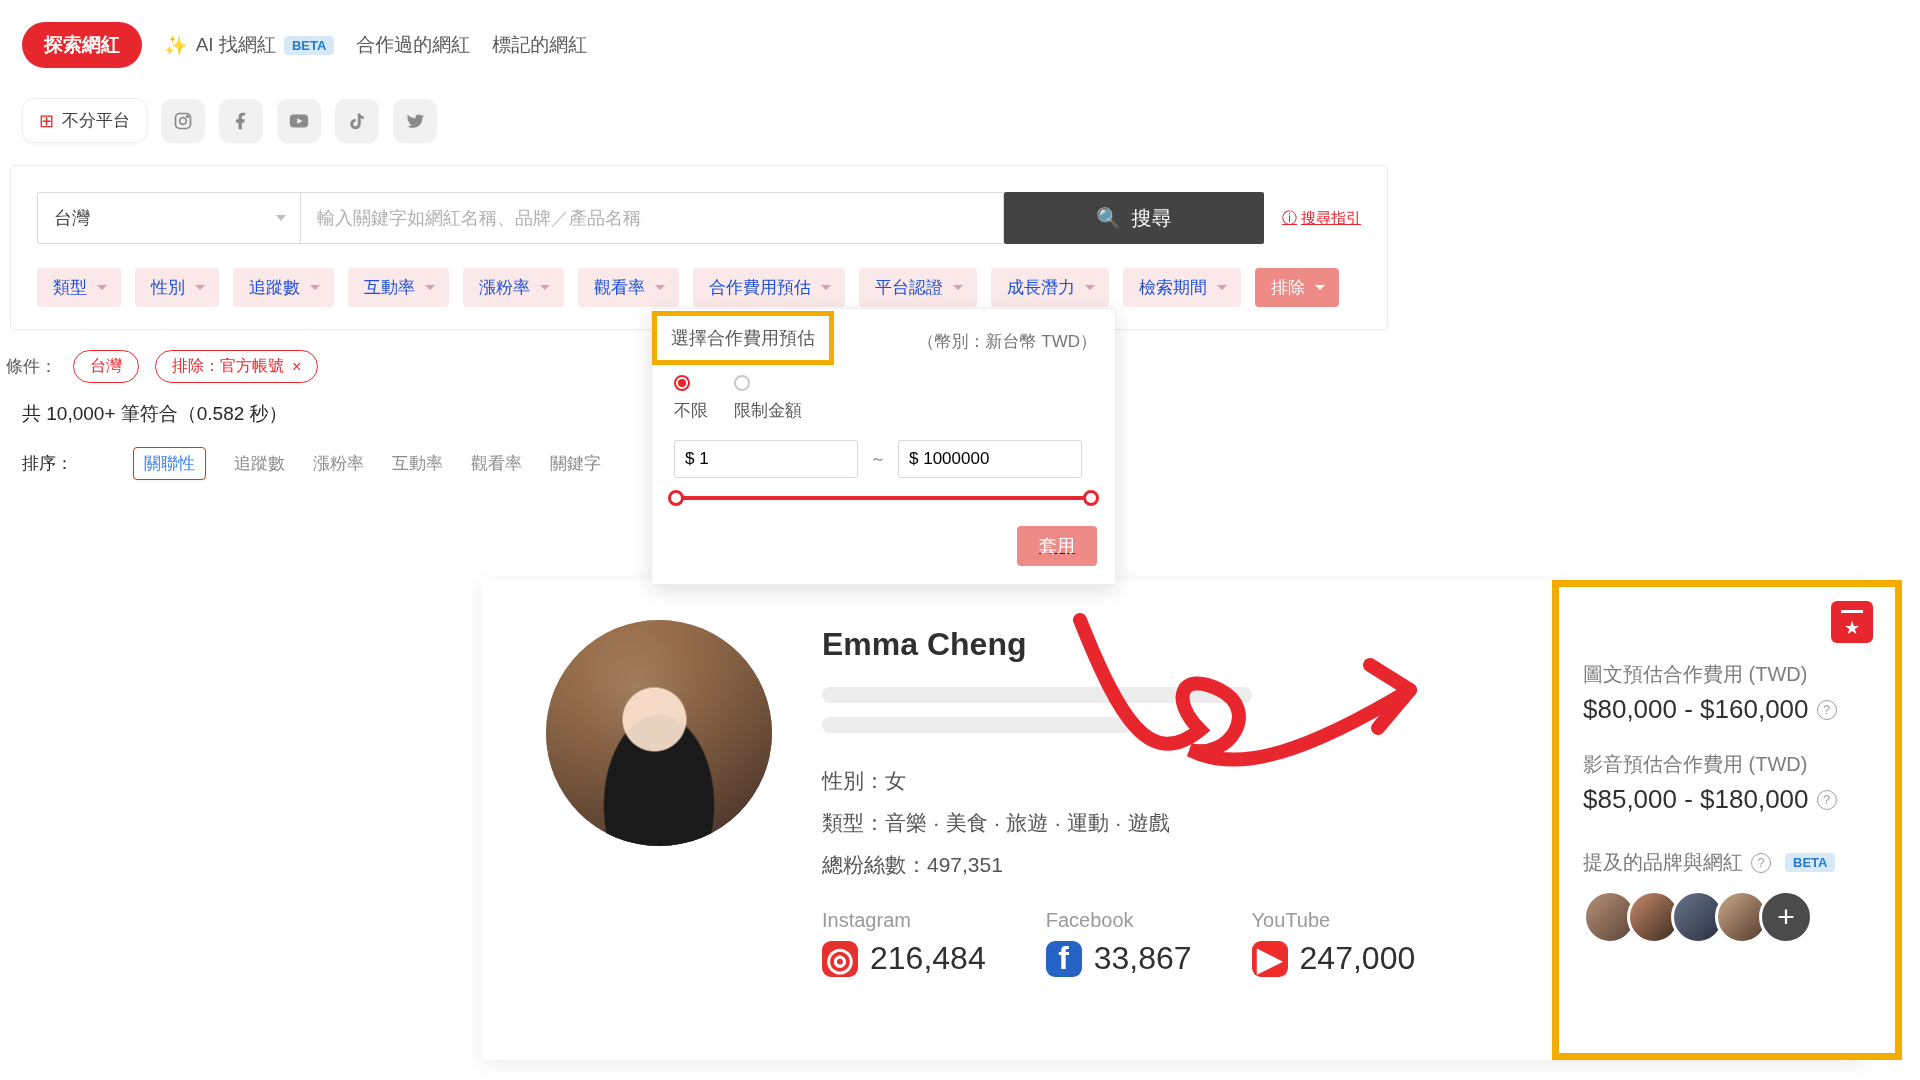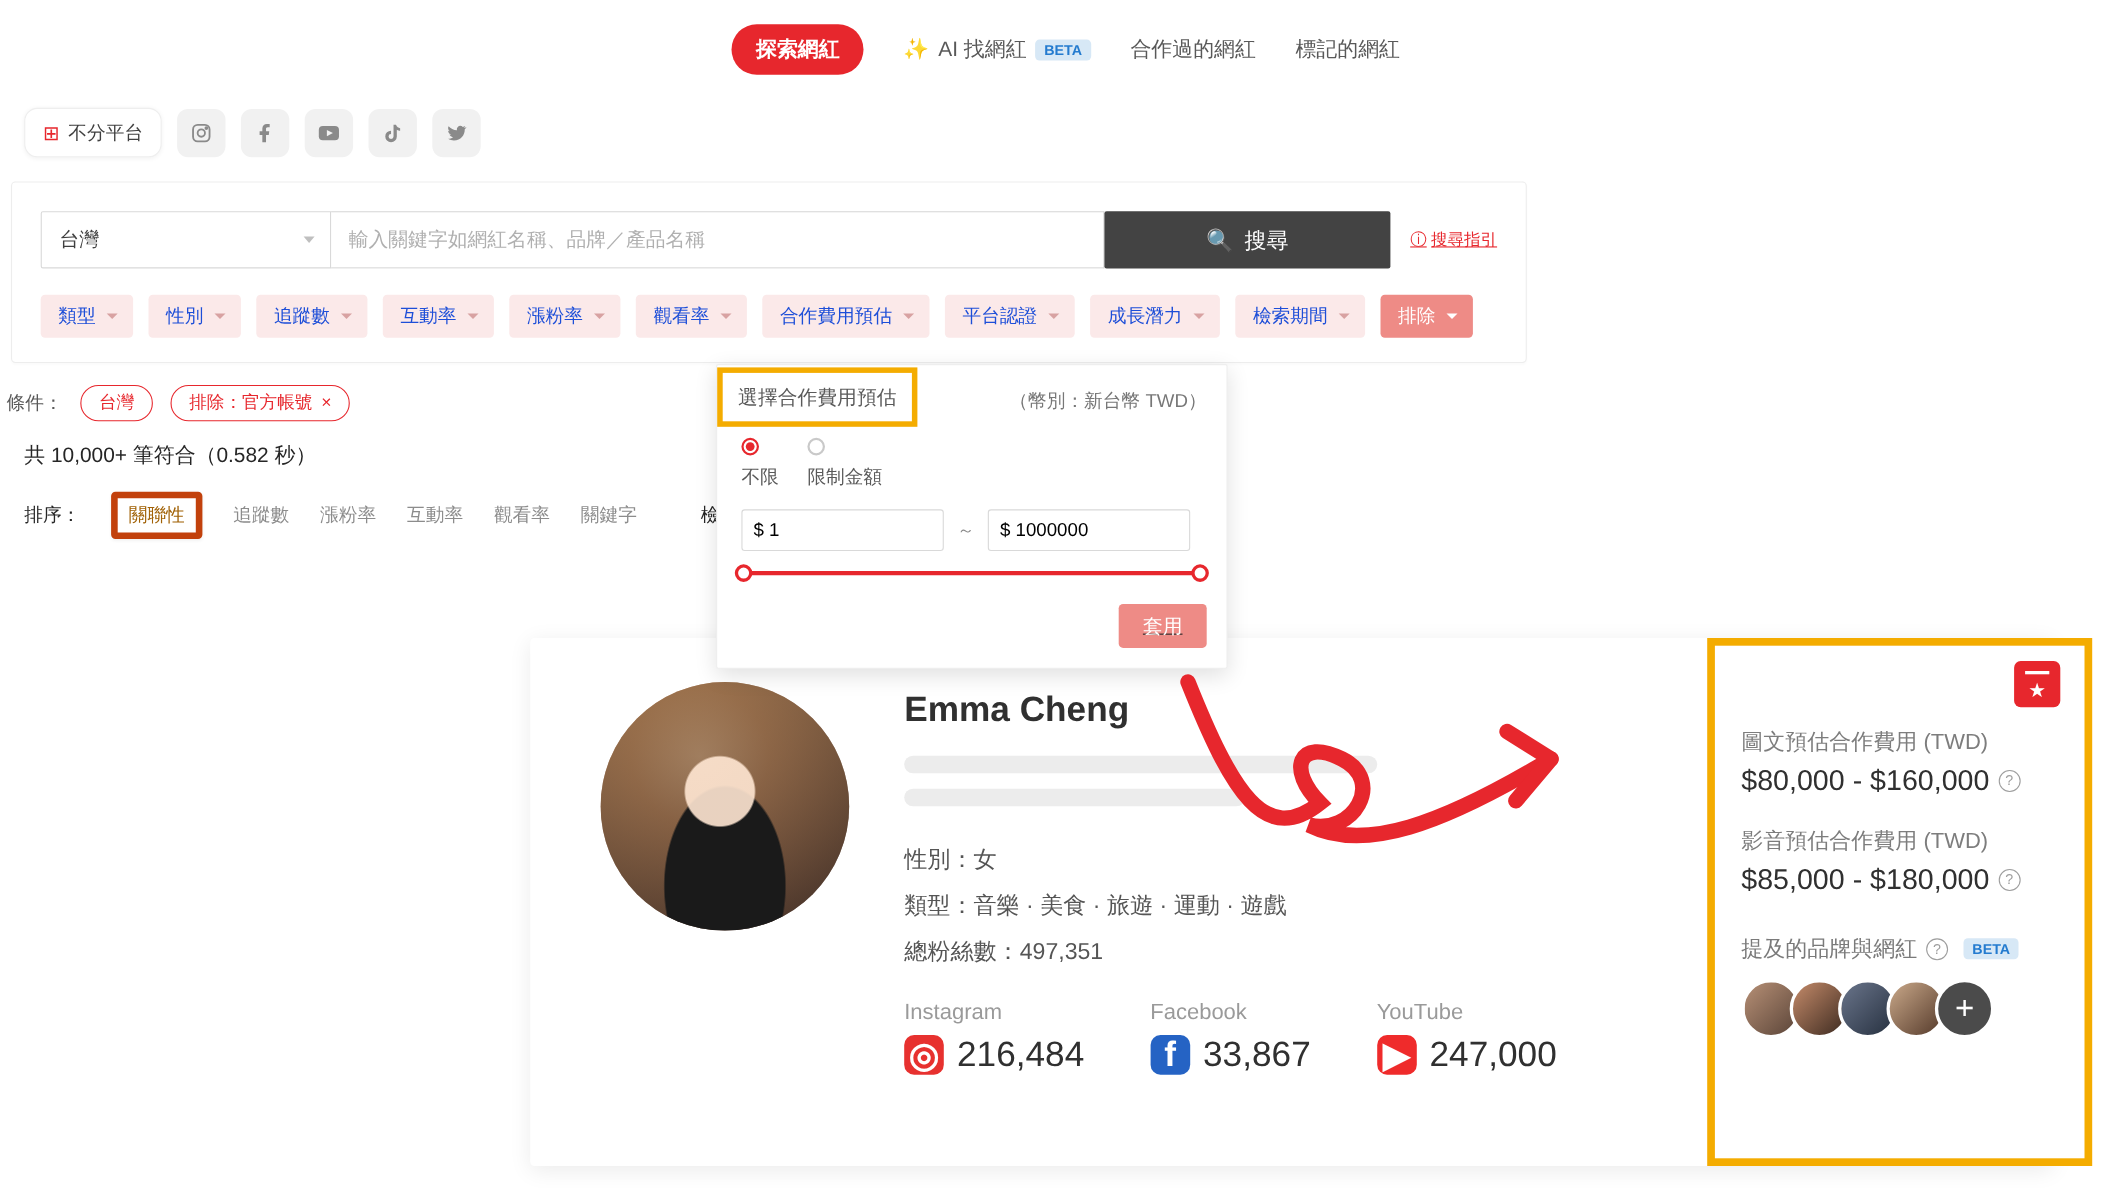--- a/index.html
+++ b/index.html
@@ -2,21 +2,21 @@
 <html><head>
 <meta charset="utf-8">
 <style>
 * { box-sizing: border-box; margin: 0; padding: 0; }
 body {
   width: 1920px; height: 1080px; background: #fff;
   font-family: -apple-system, "Helvetica Neue", "Segoe UI", "PingFang TC", "Microsoft JhengHei", sans-serif;
   color: #262626; overflow: hidden; position: relative;
 }
 
-.tabs { display: flex; align-items: center; gap: 36px; padding: 22px 4px 0 22px; justify-content: center; }
+.tabs { display: flex; align-items: center; gap: 22px; padding: 22px 4px 0 22px; }
 .tab { font-size: 19px; color: #595959; cursor: pointer; display: flex; align-items: center; gap: 8px; }
 .tab.active { background: #e7272d; color: #fff; padding: 10px 22px; border-radius: 24px; font-weight: 600; }
 .badge-beta { background: #d7e8f6; color: #247bcf; font-size: 13px; padding: 2px 8px; border-radius: 4px; font-weight: 600; }
 
 .platform-row { display: flex; align-items: center; gap: 14px; padding: 30px 0 0 22px; }
 .plat-all { background: #fff; border: 1px solid #eee; border-radius: 12px; padding: 10px 16px; display: flex; align-items: center; gap: 8px; font-size: 17px; color: #404040; box-shadow: 0 1px 4px rgba(0,0,0,0.05);}
 .plat-icon { width: 44px; height: 44px; background: #f1f1f1; border-radius: 10px; display: flex; align-items: center; justify-content: center; color: #8a8a8a; cursor: pointer; }
 .grid-icon { color:#e7272d; font-size:18px;}
 
 .search-panel { margin: 22px 10px 0 10px; background: #fff; border: 1px solid #ededed; border-radius: 4px; padding: 26px 26px 22px 26px; width: 1378px; box-shadow: 0 1px 2px rgba(0,0,0,0.02); position: relative;}
@@ -27,21 +27,21 @@
 .kw-input::placeholder { color: #b0b0b0; }
 .search-btn { width: 260px; background: #434343; color: #fff; border: none; font-size: 20px; display: flex; align-items: center; justify-content: center; gap: 10px; cursor: pointer; border-radius:2px;}
 .guide-link { color: #e7272d; font-size: 15px; text-decoration: underline; display:inline-flex; align-items:center; gap:4px; margin-left:18px;}
 .filter-row { display: flex; gap: 14px; margin-top: 24px; flex-wrap: wrap;}
 .filter-chip { background: #fbe9e9; color: #1d4ed8; padding: 8px 14px 8px 16px; border-radius: 4px; font-size: 17px; display: flex; align-items: center; gap: 10px; cursor: pointer;}
 .filter-chip .chev { width:0;height:0;border-left:5px solid transparent;border-right:5px solid transparent;border-top:5px solid #d8a2a2;}
 .filter-chip.accent { background: #ee8b86; color: #fff;}
 .filter-chip.accent .chev { border-top-color:#fff;}
 
 .dropdown {
-  position: absolute; left: 640px; top: 165px; width: 465px;
+  position: absolute; left: 640px; top: 142px; width: 465px;
   background: #fff; border-radius: 2px; box-shadow: 0 6px 20px rgba(0,0,0,0.12);
   border:1px solid #eee;
   z-index: 20;
 }
 .dd-head { display:flex; justify-content: space-between; align-items:center; padding: 14px 18px 10px 18px; font-size: 18px;}
 .dd-head .title-box { border: 5px solid #f4ac00; padding: 10px 14px 10px 14px; margin: -12px 0 -6px -18px; color:#5a5a5a; font-weight:500;}
 .dd-head .currency { color:#777; font-size:17px;}
 .dd-radio { display:flex; gap: 26px; padding: 6px 22px 10px 22px; font-size:17px; color:#595959;}
 .radio { display:flex; align-items:flex-start; gap:8px;flex-direction:column;}
 .radio .dot { width:16px;height:16px;border:2px solid #c9c9c9;border-radius:50%; display:inline-block; position:relative;}
@@ -54,21 +54,21 @@
 .slider-track { height:4px; background:#e7272d; border-radius:2px; position:relative;}
 .slider-handle { position:absolute; top:50%; width:16px;height:16px;border:3px solid #e7272d;background:#fff;border-radius:50%; transform:translate(-50%,-50%);}
 .dd-foot { display:flex; justify-content:flex-end; padding: 8px 18px 18px 18px; text-decoration: underline;}
 .apply-btn { background:#ee8b86; color:#fff; border:none; padding:8px 22px; border-radius:4px; font-size:18px; cursor:pointer;}
 
 .cond-row { display:flex; align-items:center; gap:16px; padding: 20px 0 0 6px; font-size:17px; color:#595959;}
 .cond-tag { border:1.5px solid #e7272d; color:#e7272d; border-radius:18px; padding:5px 16px; display:flex; align-items:center; gap:8px; font-size:16px;}
 .count-row { padding: 18px 0 0 22px; font-size:19px; color:#262626;}
 .sort-row { display:flex; align-items:center; gap:28px; padding: 20px 0 0 22px; font-size:17px; color:#8c8c8c;}
 .sort-row .label { color:#262626;}
-.sort-opt.active { color:#a16207; background:#fff; border:6px solid #c2410c; padding:4px 10px; border-radius:4px; box-shadow:0 1px 3px rgba(0,0,0,0.05);}
+.sort-opt.active { color:#3b82f6; background:#fff; border:1px solid #c2410c; padding:4px 10px; border-radius:4px; box-shadow:0 1px 3px rgba(0,0,0,0.05);margin-left:32px;}
 .view-sel { display:flex; align-items:center; gap:8px;}
 .list-bars { display:inline-flex; flex-direction:column; gap:3px;}
 .list-bars span{ width:14px;height:2px;background:#e7272d; display:block;}
 
 .card {
   position:absolute; left:482px; top:580px;
   width:1384px; height:480px; background:#fff; border-radius:4px;
   box-shadow: 0 4px 20px rgba(0,0,0,0.08);
   display:flex; padding: 40px 0 40px 64px;
 }

